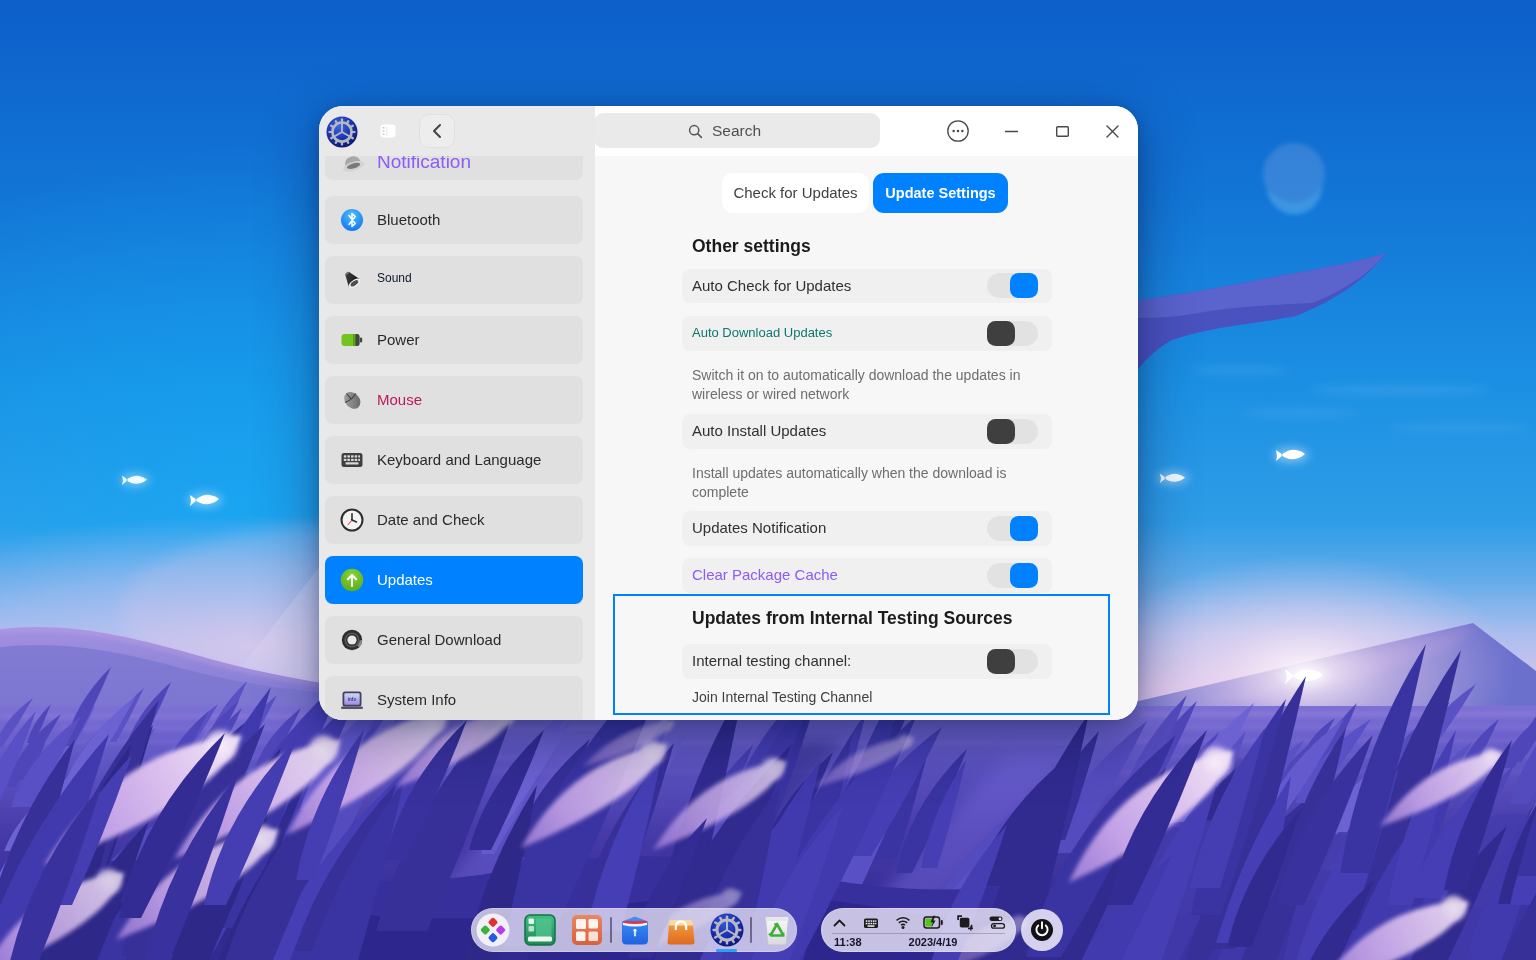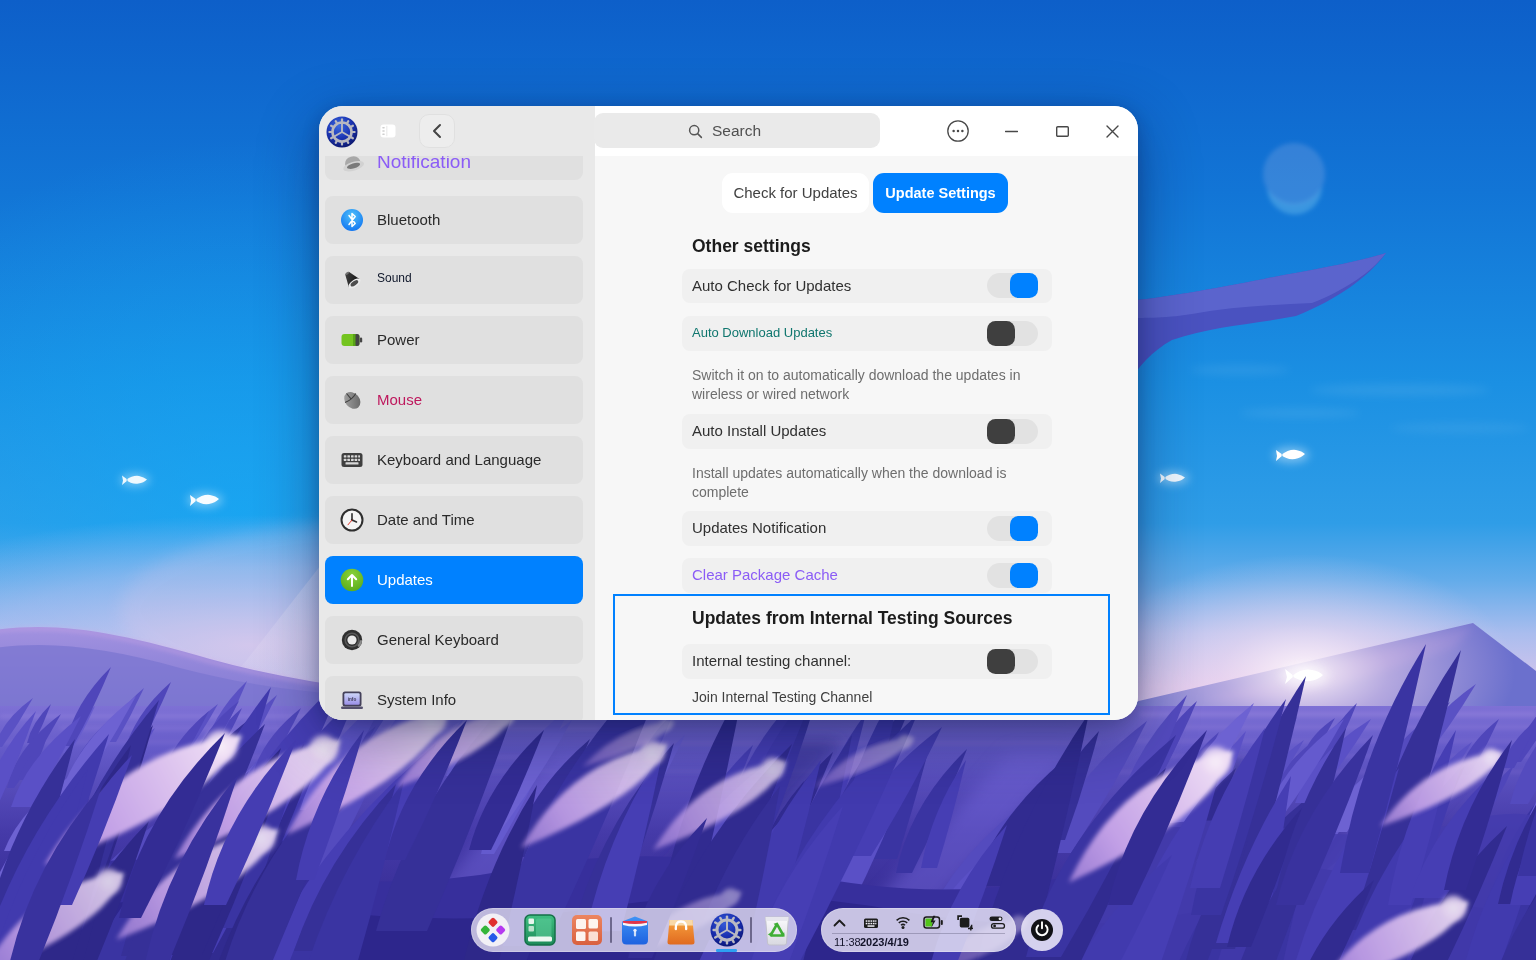--- a/index.html
+++ b/index.html
@@ -610,41 +610,41 @@
         </svg></div>
 <div class="abs" style="left:58px;top:345px;font-size:15px;color:#2a2a2a">Keyboard and Language</div>
 <div class="abs" style="left:6px;top:390px;width:258px;height:48px;border-radius:8px;background:#e0e0e0"></div>
 <div class="abs" style="left:20px;top:401px;width:26px;height:26px"><svg width="26" height="26" viewBox="0 0 26 26">
           <circle cx="13" cy="13" r="10.5" fill="#f4f4f4" stroke="#2e2e2e" stroke-width="2"></circle>
         <circle cx="13" cy="13" r="1.2" fill="#2e2e2e"></circle>
         <path d="M13 13 L13 6.8" stroke="#2e2e2e" stroke-width="1.6" stroke-linecap="round"></path>
         <path d="M13 13 L17.5 15" stroke="#2e2e2e" stroke-width="1.6" stroke-linecap="round"></path>
         <path d="M13 13 L9 17.8" stroke="#e03a2f" stroke-width="1" stroke-linecap="round"></path>
         </svg></div>
-<div class="abs" style="left:58px;top:405px;font-size:15px;color:#2a2a2a">Date and Time</div>
+<div class="abs" style="left:58px;top:405px;font-size:15px;color:#2a2a2a">Date and Check</div>
 <div class="abs" style="left:6px;top:450px;width:258px;height:48px;border-radius:8px;background:#0081ff"></div>
 <div class="abs" style="left:20px;top:461px;width:26px;height:26px"><svg width="26" height="26" viewBox="0 0 26 26">
           <defs>
             <radialGradient id="upg" cx="0.5" cy="0.3" r="0.8">
               <stop offset="0" stop-color="#8ad33c"></stop>
               <stop offset="1" stop-color="#55a818"></stop>
             </radialGradient>
           </defs>
         <circle cx="13" cy="13" r="11.3" fill="url(#upg)"></circle>
         <path d="M13 19 L13 8.5 M8.8 12.2 L13 8 L17.2 12.2" stroke="#fff" stroke-width="2" fill="none" stroke-linecap="round" stroke-linejoin="round"></path>
         </svg></div>
 <div class="abs" style="left:58px;top:465px;font-size:15px;color:#ffffff">Updates</div>
 <div class="abs" style="left:6px;top:510px;width:258px;height:48px;border-radius:8px;background:#e0e0e0"></div>
 <div class="abs" style="left:20px;top:521px;width:26px;height:26px"><svg width="26" height="26" viewBox="0 0 26 26">
           <circle cx="13" cy="13" r="10.2" fill="#2f2f2f"></circle>
         <circle cx="13" cy="13" r="4.6" fill="#e9e9e9"></circle>
         <circle cx="13" cy="13" r="6.8" fill="none" stroke="#585858" stroke-width="1.6"></circle>
         <path d="M 18.5 18.5 A 7.8 7.8 0 0 0 20.8 13.3 L 23.2 13.3 A 10.2 10.2 0 0 1 20 20.4 Z" fill="#8c8c8c"></path>
         </svg></div>
-<div class="abs" style="left:58px;top:525px;font-size:15px;color:#2a2a2a">General Keyboard</div>
+<div class="abs" style="left:58px;top:525px;font-size:15px;color:#2a2a2a">General Download</div>
 <div class="abs" style="left:6px;top:570px;width:258px;height:48px;border-radius:8px;background:#e0e0e0"></div>
 <div class="abs" style="left:20px;top:581px;width:26px;height:26px"><svg width="26" height="26" viewBox="0 0 26 26">
           <defs>
             <linearGradient id="sig" x1="0" y1="0" x2="0" y2="1">
               <stop offset="0" stop-color="#cdd6f8"></stop>
               <stop offset="1" stop-color="#9a8fe8"></stop>
             </linearGradient>
           </defs>
         <rect x="3.5" y="4.5" width="19" height="15" rx="2.5" fill="#44415a"></rect>
         <rect x="5.3" y="6.3" width="15.4" height="11.4" rx="1.2" fill="url(#sig)"></rect>
@@ -852,22 +852,22 @@
   <path d="M 14.6 9.8 L 14.6 13.4 L 11 13.4" stroke="#1c1c1c" stroke-width="1.5" fill="none"></path>
   <path d="M 13.8 11.2 L 13.8 15.6 M 11.6 13.4 L 16 13.4" stroke="#1c1c1c" stroke-width="1.3"></path>
 </svg>
 <svg class="abs" style="left:988px;top:915px" width="18" height="15" viewBox="0 0 18 15">
   <rect x="1.5" y="1.5" width="13" height="4.6" rx="2.3" fill="#1c1c1c"></rect>
   <circle cx="12" cy="3.8" r="1.4" fill="#efeef6"></circle>
   <rect x="3.5" y="8.6" width="13" height="4.6" rx="2.3" fill="none" stroke="#1c1c1c" stroke-width="1.3"></rect>
   <circle cx="6.6" cy="10.9" r="1.4" fill="#1c1c1c"></circle>
 </svg>
 <div class="abs" style="left:832px;top:933px;width:173px;height:1px;background:rgba(30,30,60,0.25)"></div>
-<div class="abs" style="left:834px;top:935.5px;font-size:11px;font-weight:normal;color:#14142a">11:38</div>
-<div class="abs" style="left:860px;top:935.5px;width:146px;font-size:11px;font-weight:bold;color:#14142a;text-align:left">2023/4/19</div>
+<div class="abs" style="left:834px;top:935.5px;font-size:11px;font-weight:bold;color:#14142a">11:38</div>
+<div class="abs" style="left:860px;top:935.5px;width:146px;font-size:11px;font-weight:bold;color:#14142a;text-align:center">2023/4/19</div>
 
 <svg class="abs" style="left:1030px;top:918px" width="24" height="24" viewBox="0 0 24 24">
   <circle cx="12" cy="12" r="11" fill="#111116"></circle>
   <path d="M 8.2 7.5 A 5.6 5.6 0 1 0 15.8 7.5" stroke="#fff" stroke-width="1.9" fill="none" stroke-linecap="round"></path>
   <path d="M 12 4.2 L 12 10.2" stroke="#fff" stroke-width="1.9" stroke-linecap="round"></path>
 </svg>
 
 </div>
 
 </body></html>

